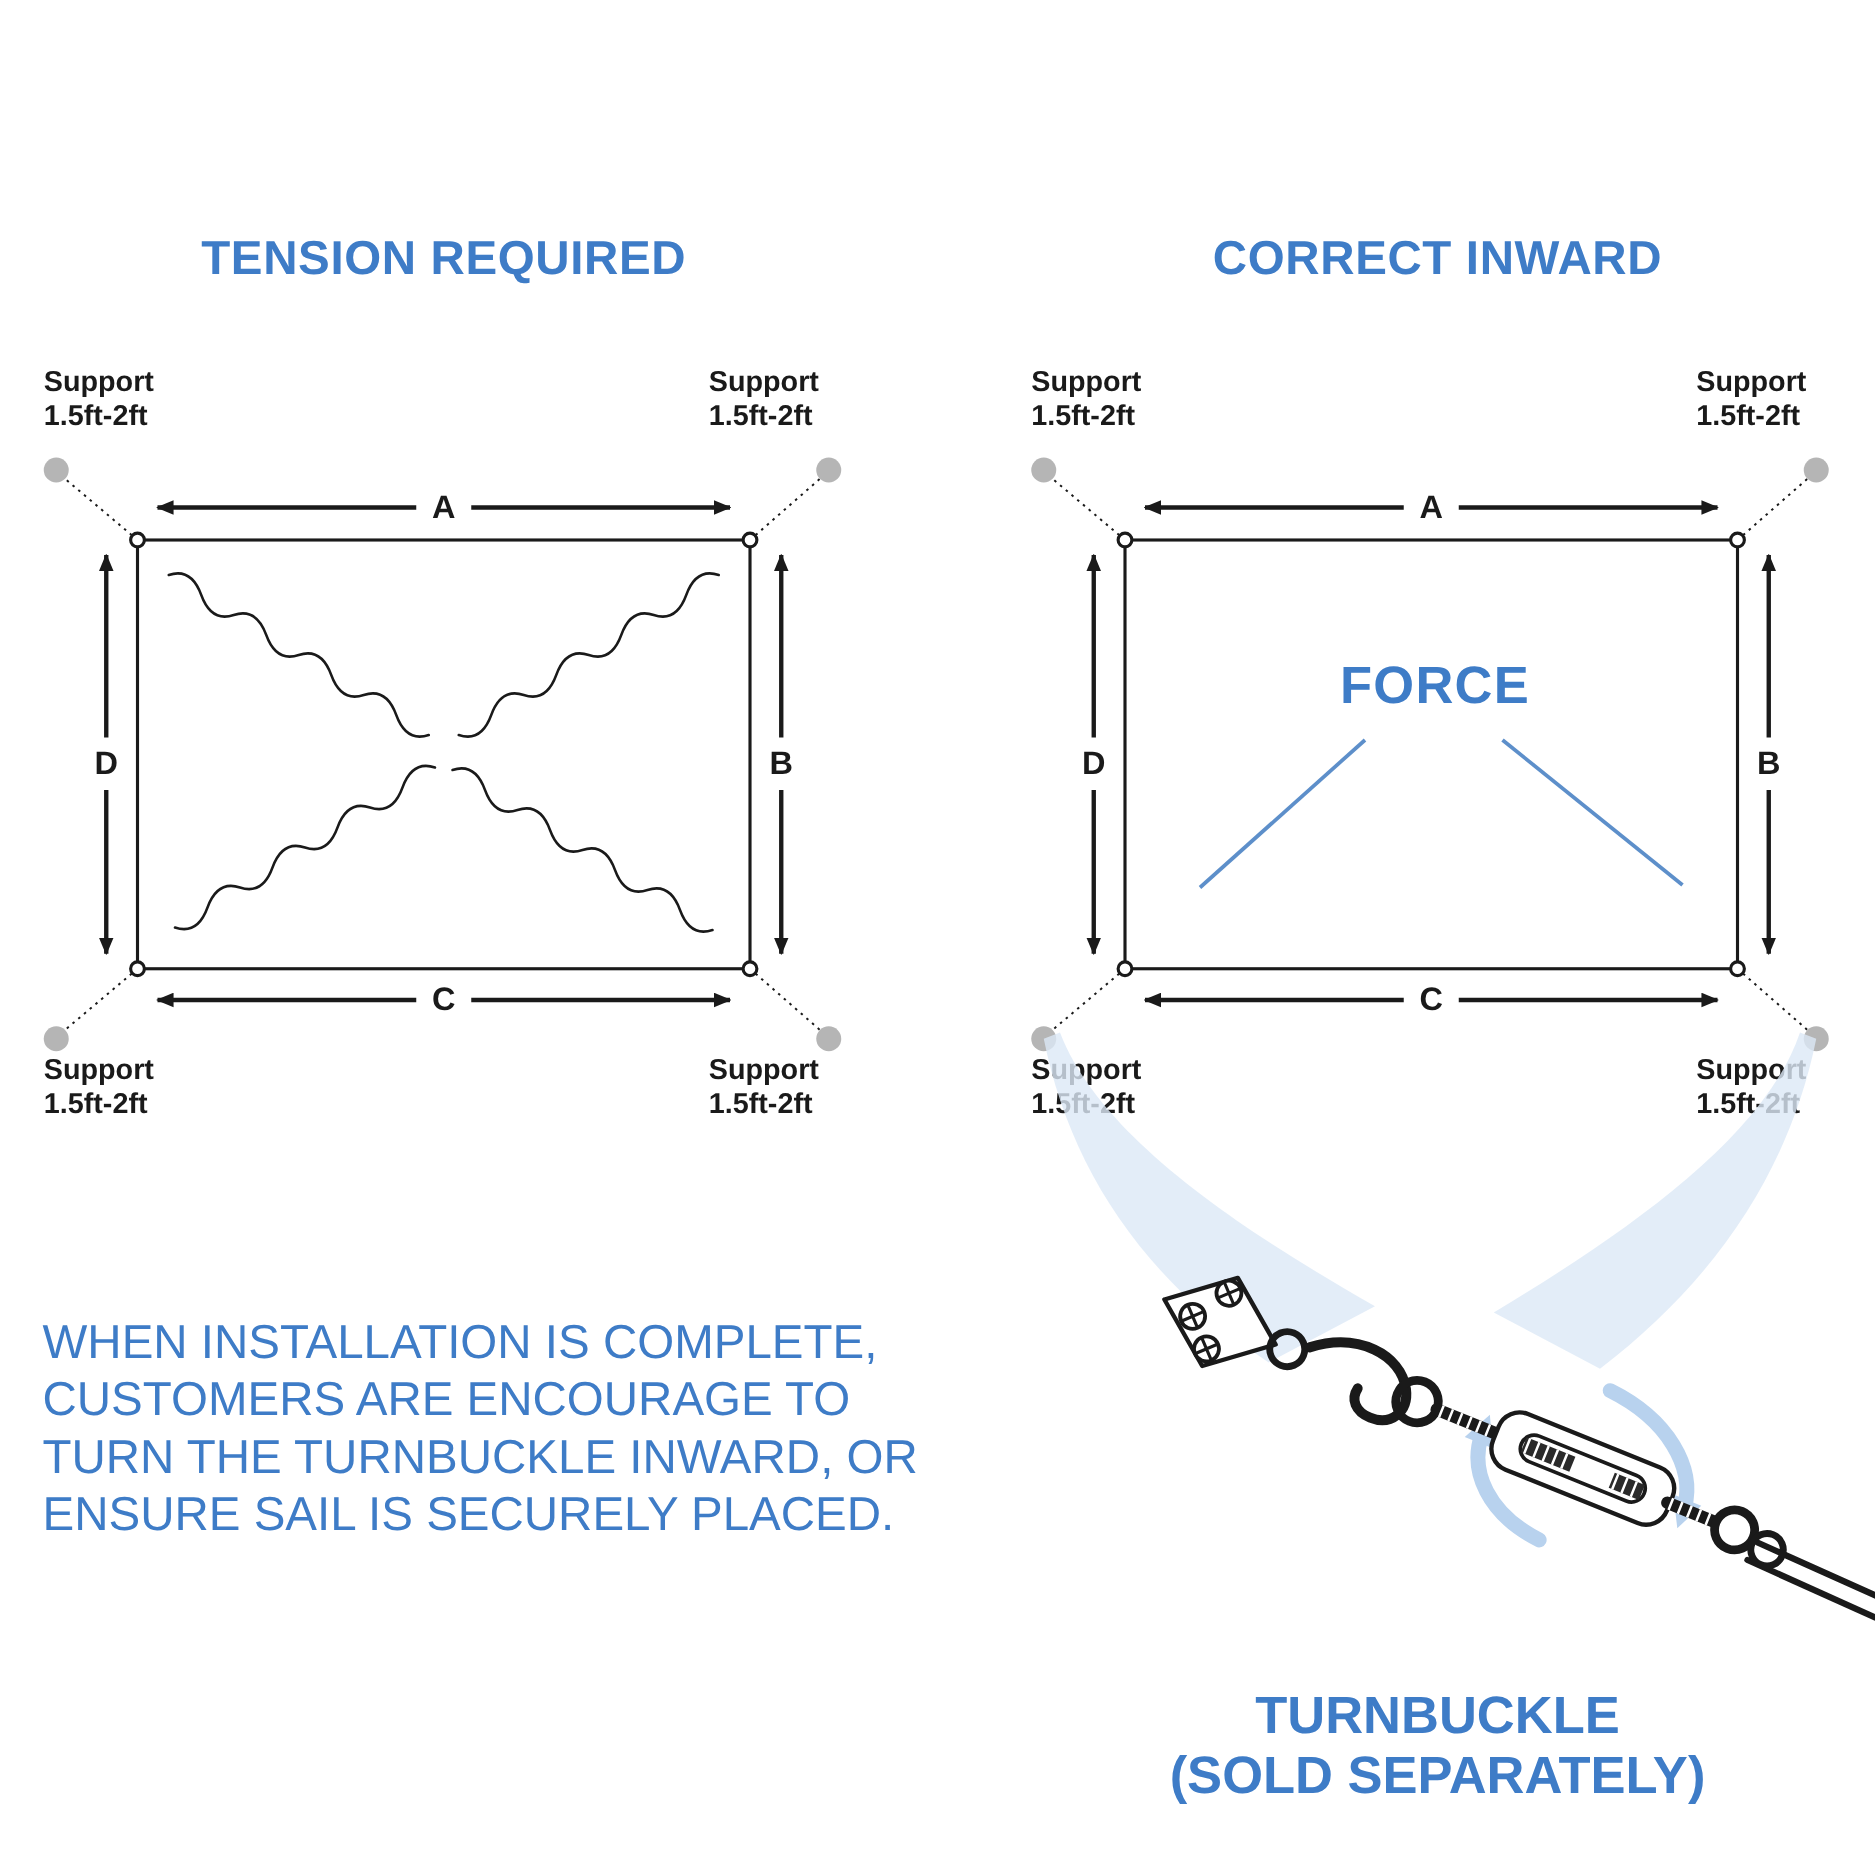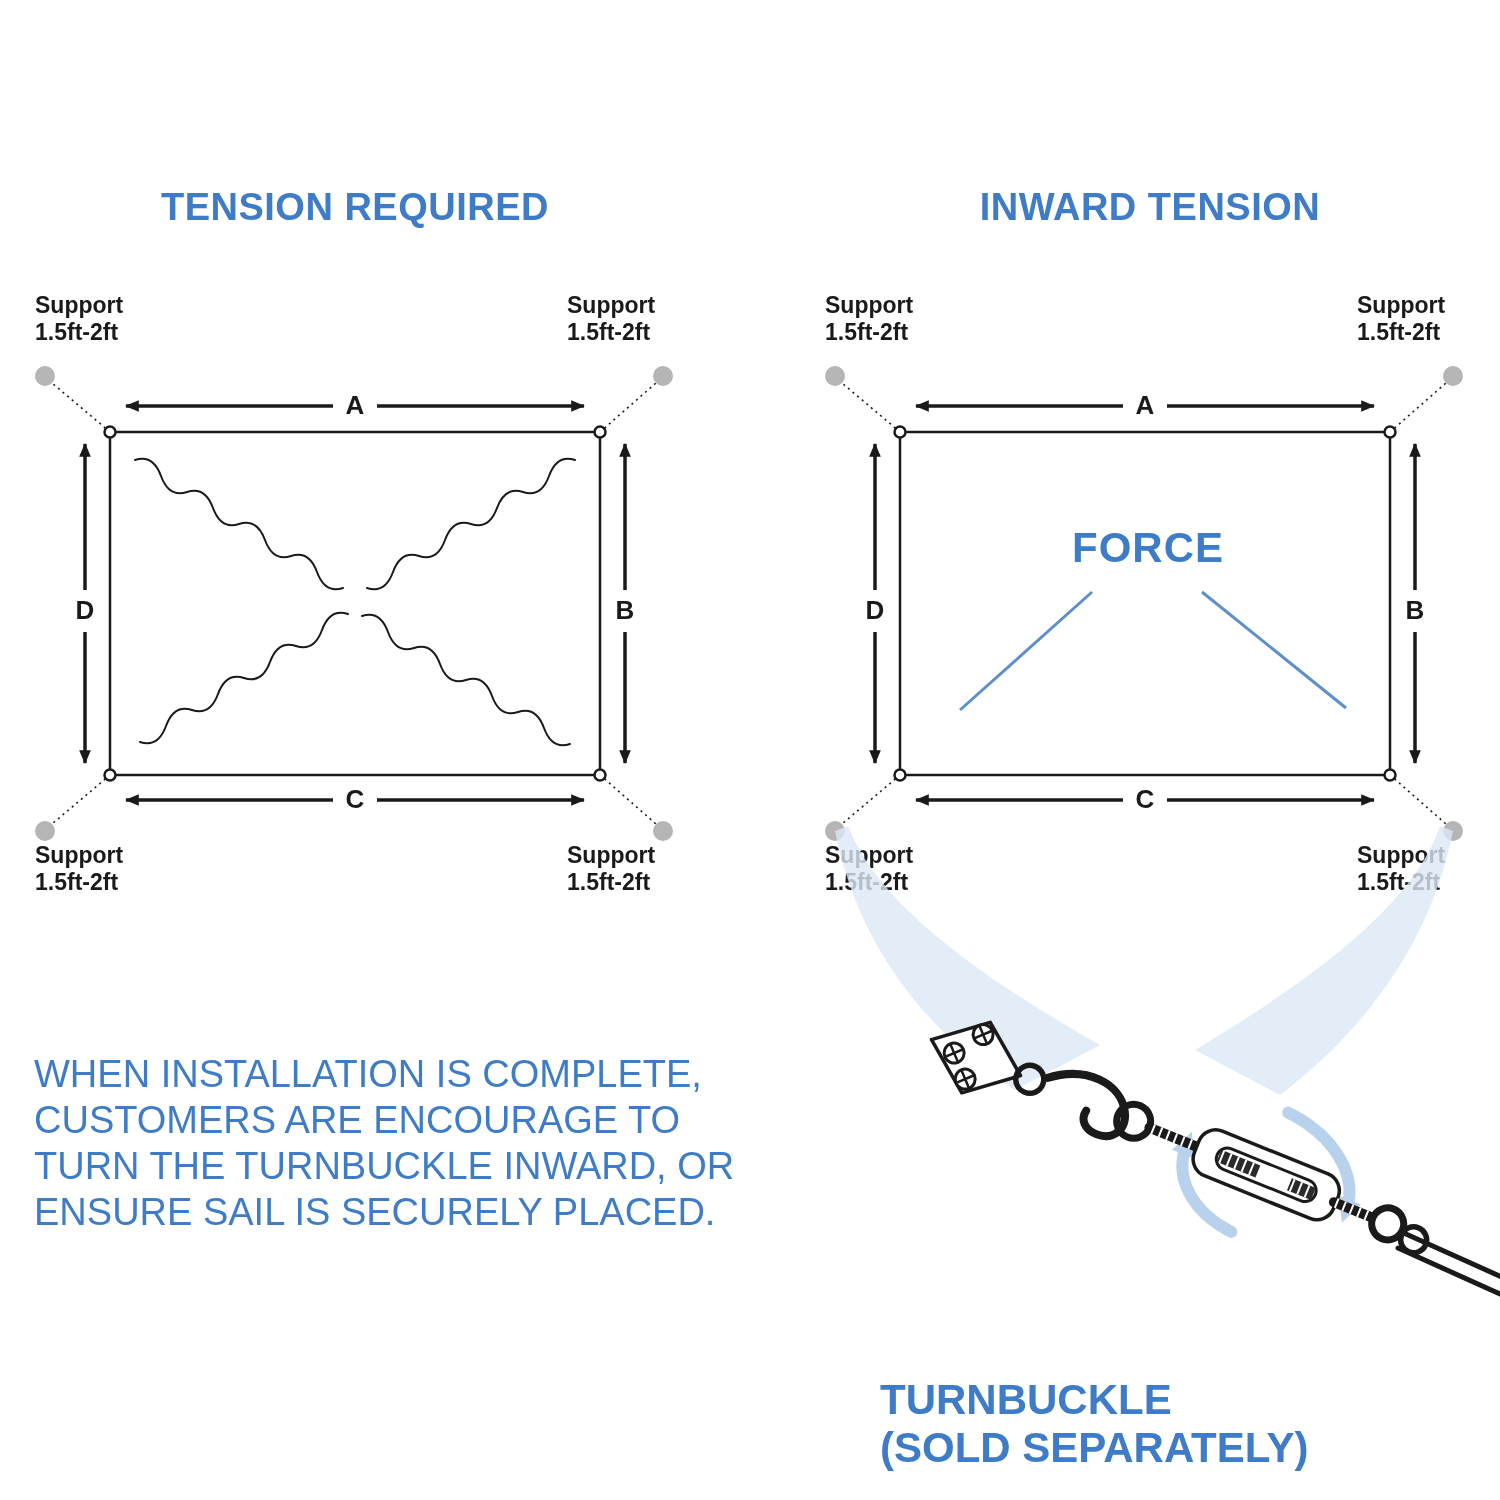--- a/index.html
+++ b/index.html
@@ -40,31 +40,31 @@
   .hw{stroke:var(--diagram-black);fill:none;stroke-linecap:round;stroke-linejoin:round;}
   .hw-fill{fill:#fff;stroke:var(--diagram-black);stroke-linejoin:round;}
   .thread-dash{stroke:#fff;stroke-dasharray:2 6;fill:none;}
   .rot-arrow{stroke:var(--rotation-arrow-blue);fill:none;stroke-width:12;stroke-linecap:round;}
   .rot-head{fill:var(--rotation-arrow-blue);stroke:none;}
   .note{
     position:absolute;left:34px;top:1052px;width:820px;
     font-size:38px;font-weight:normal;line-height:1.21;color:var(--accent-blue);
   }
   .caption{
-    position:absolute;left:880px;top:1348px;width:540px;
-    font-size:42px;font-weight:bold;line-height:1.15;color:var(--accent-blue);margin-top:28px;
+    position:absolute;left:880px;top:1348px;width:540px;text-align:center;
+    font-size:42px;font-weight:bold;line-height:1.15;color:var(--accent-blue);
   }
 </style>
 </head>
 <body>
 
 <div class="page">
 
   <div class="panel-title left">TENSION REQUIRED</div>
-  <div class="panel-title right">INWARD TENSION</div>
+  <div class="panel-title right">CORRECT INWARD</div>
 
   <svg class="diagram-svg left" viewBox="0 0 720 650">
     <defs>
       <marker id="ahL" viewBox="0 0 12 10" markerWidth="14" markerHeight="12" refX="11" refY="5" orient="auto" markerUnits="userSpaceOnUse">
         <path d="M0,0 L12,5 L0,10 Z" fill="#1A1A1A"></path>
       </marker>
     </defs>
 
     <path class="tie-line" d="M110,152 L52,103"></path>
     <path class="tie-line" d="M600,152 L656,103"></path>

